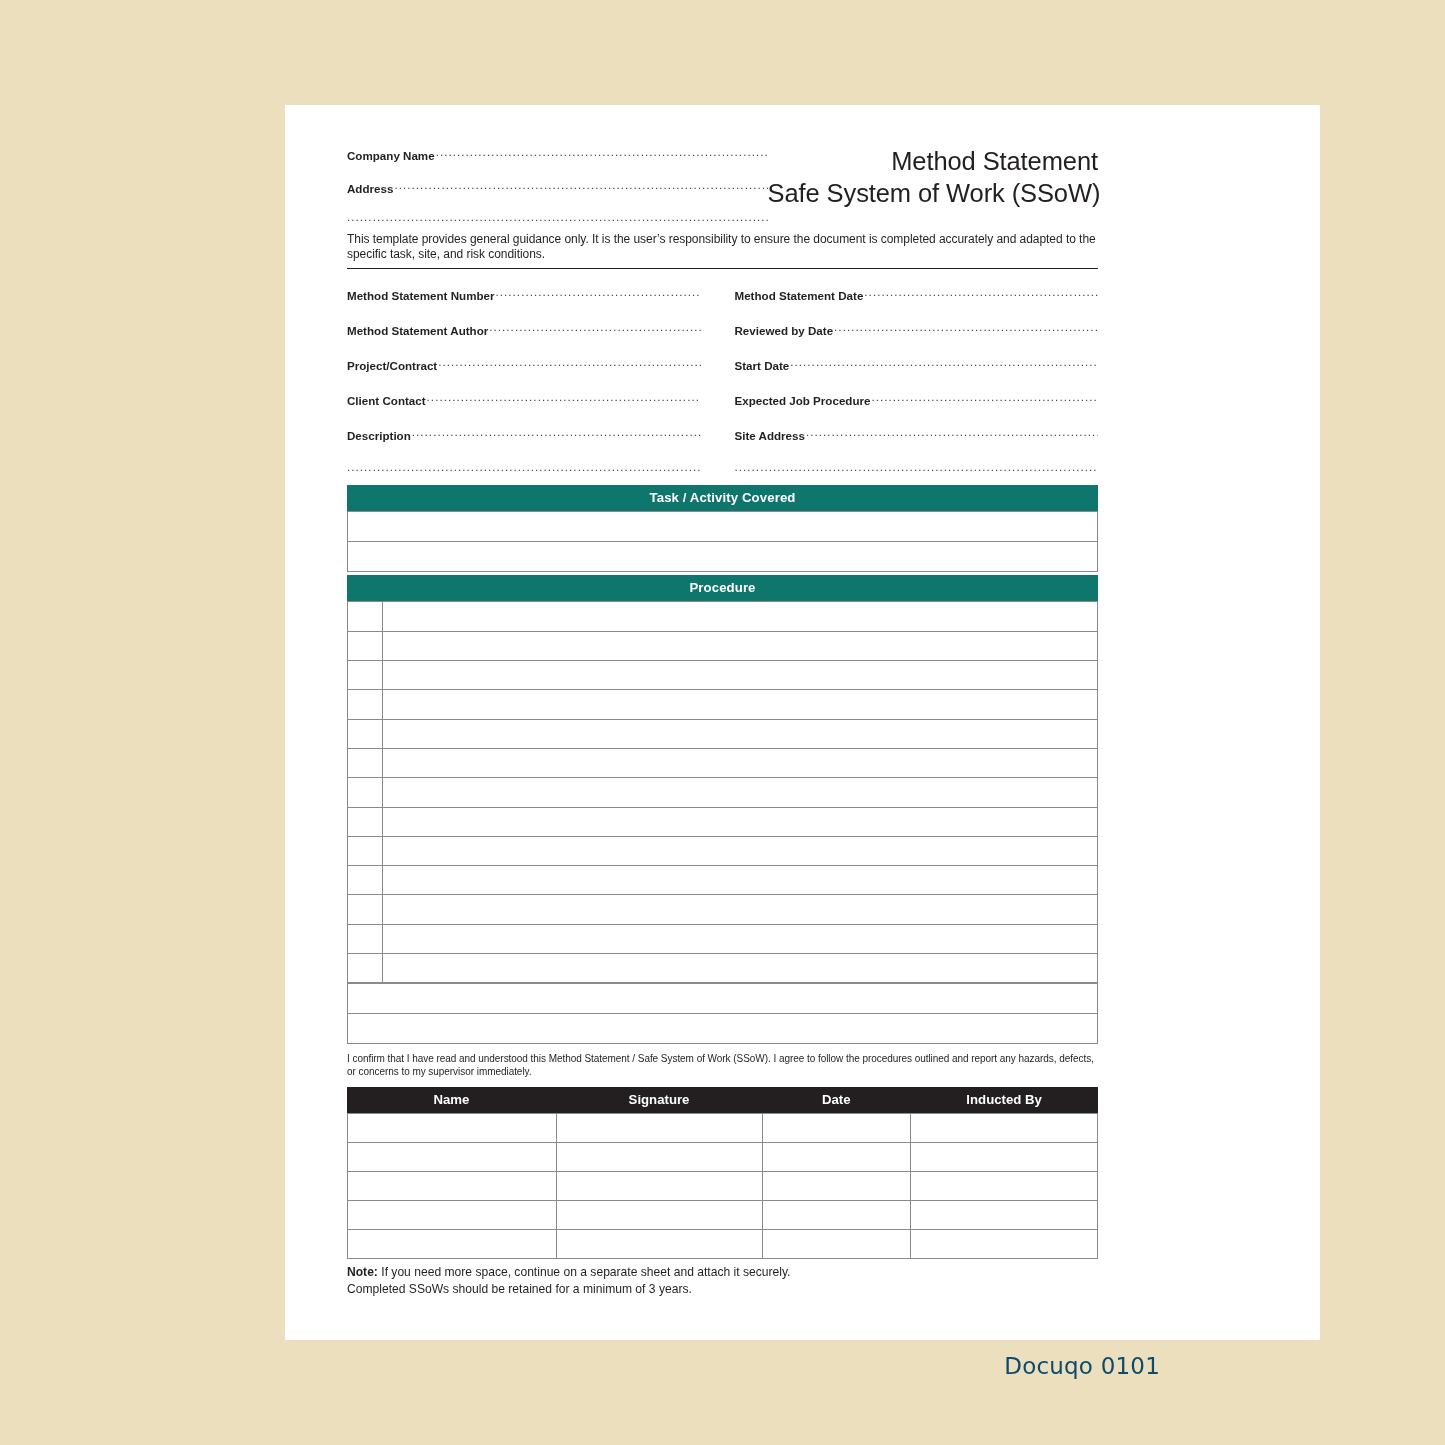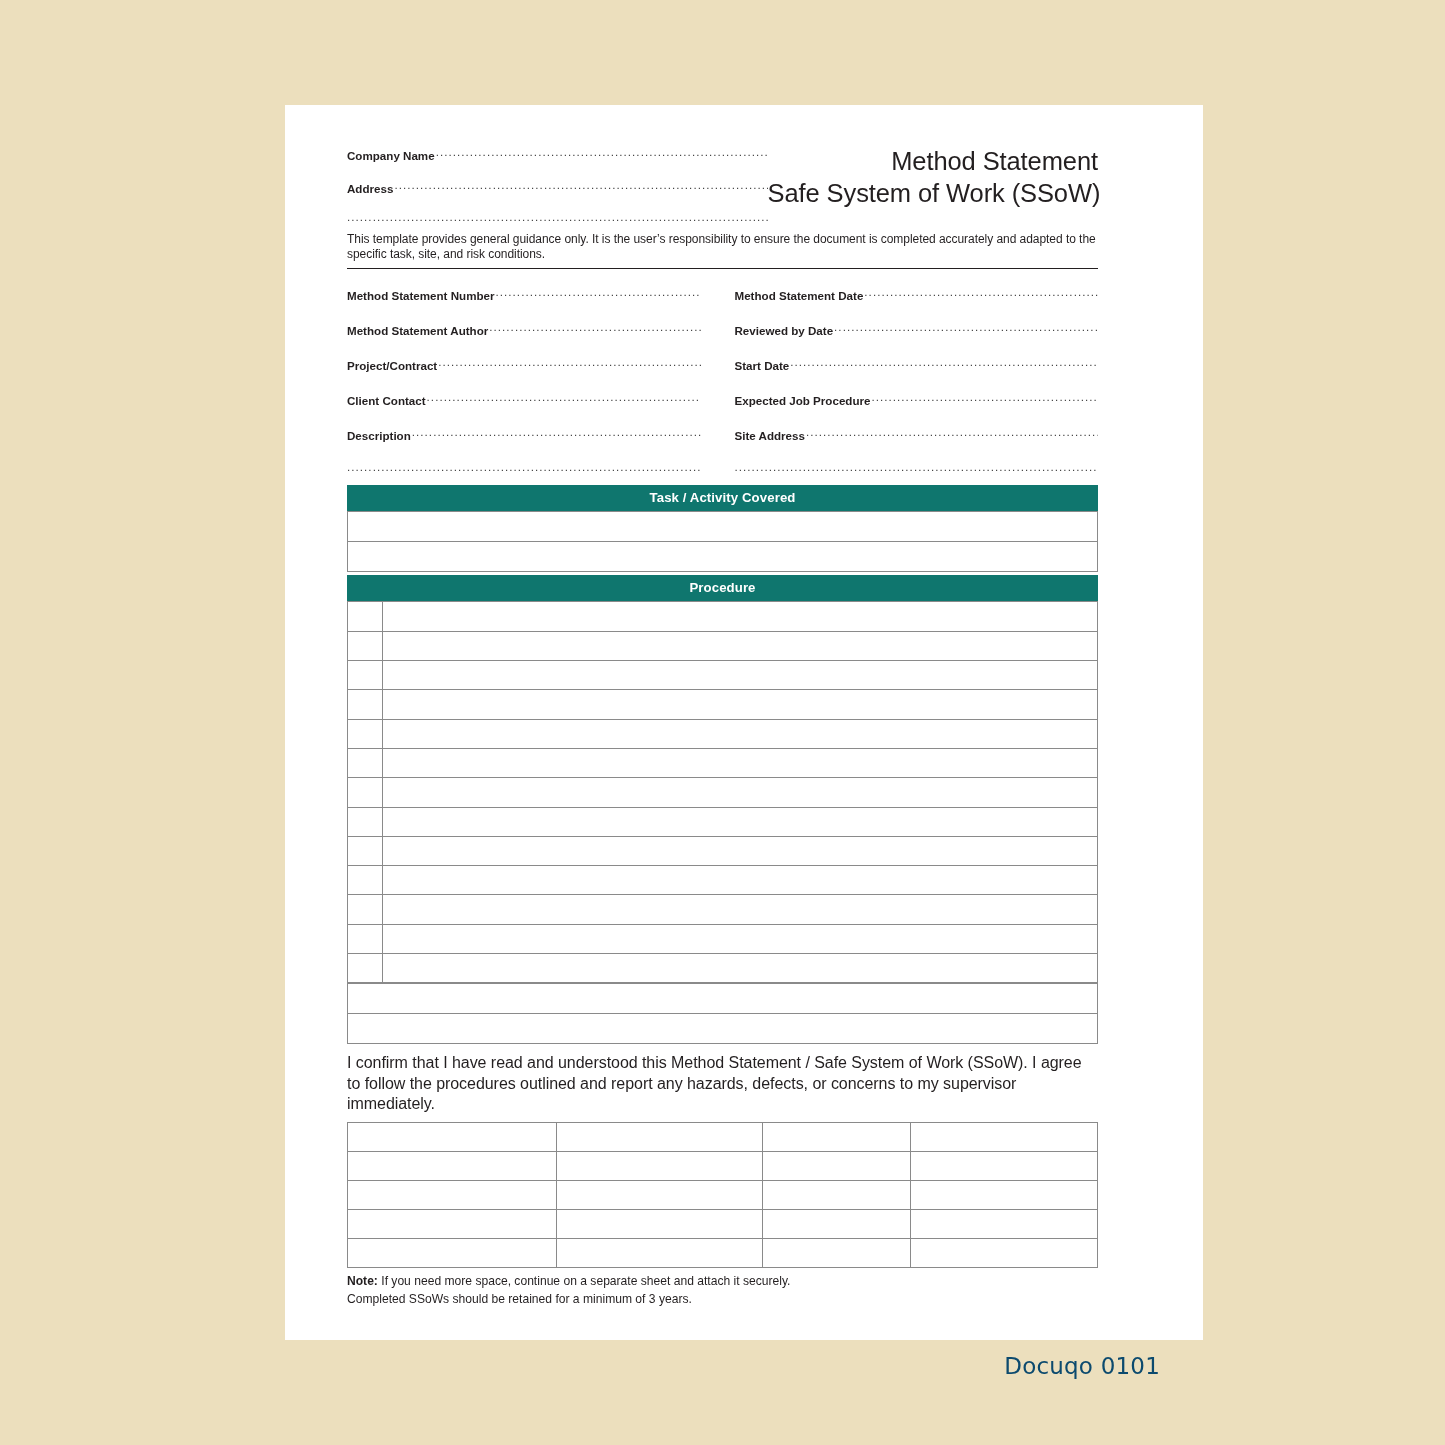--- a/index.html
+++ b/index.html
@@ -9,21 +9,21 @@
     background:#ecdfbd;
     font-family:"Liberation Sans", sans-serif;
     -webkit-font-smoothing:antialiased;
     position:relative;
     overflow:hidden;
   }
 
   .page {
     position:absolute;
     left:285px; top:105px;
-    width:918px; height:1235px;
+    width:1035px; height:1235px;
     background:#ffffff;
   }
 
   .sheet {
     position:absolute;
     left:62px; top:40px;
     width:751px;
   }
 
   
@@ -141,21 +141,21 @@
     font-size:13.2px;
     font-weight:700;
     padding:5px 0 6px 0;
   }
   .sh-name { width:27.8%; }
   .sh-sign { width:27.5%; }
   .sh-date { width:19.7%; }
   .sh-ind  { width:25%; }
 
   .confirm {
-    font-size:16px;
+    font-size:10px;
     color:#231f20;
     line-height:1.27;
     margin-top:9px;
     margin-bottom:8px;
     letter-spacing:-0.05px;
   }
 
   .note {
     font-size:12.1px;
     color:#231f20;
@@ -344,20 +344,26 @@
             <td></td>
           </tr>
           <tr>
             <td></td>
           </tr>
         </tbody>
     </table>
 
     <div class="confirm">I confirm that I have read and understood this Method Statement / Safe System of Work (SSoW). I agree to follow the procedures outlined and report any hazards, defects, or concerns to my supervisor immediately.</div>
 
+    <div class="sig-hdr">
+      <div class="sh-name">Name</div>
+      <div class="sh-sign">Signature</div>
+      <div class="sh-date">Date</div>
+      <div class="sh-ind">Inducted By</div>
+    </div>
     <table class="gtable sig-table">
       <colgroup>
         <col style="width:27.8%">
           <col style="width:27.5%">
           <col style="width:19.7%">
           <col style="width:25%">
       </colgroup>
       <tbody id="sig-rows">
           <tr>
             <td></td>

